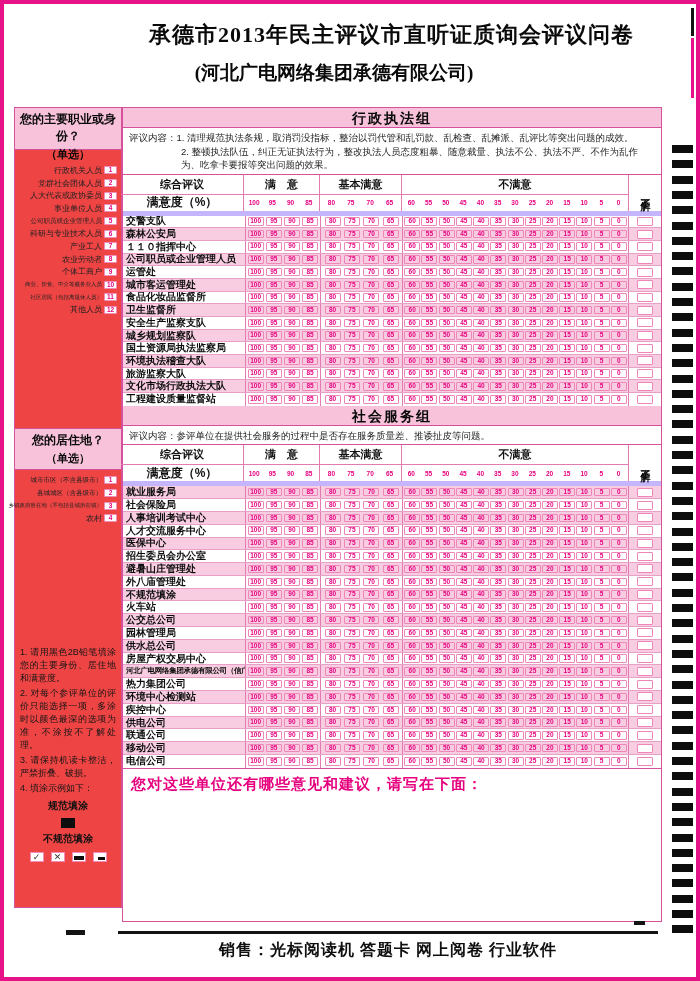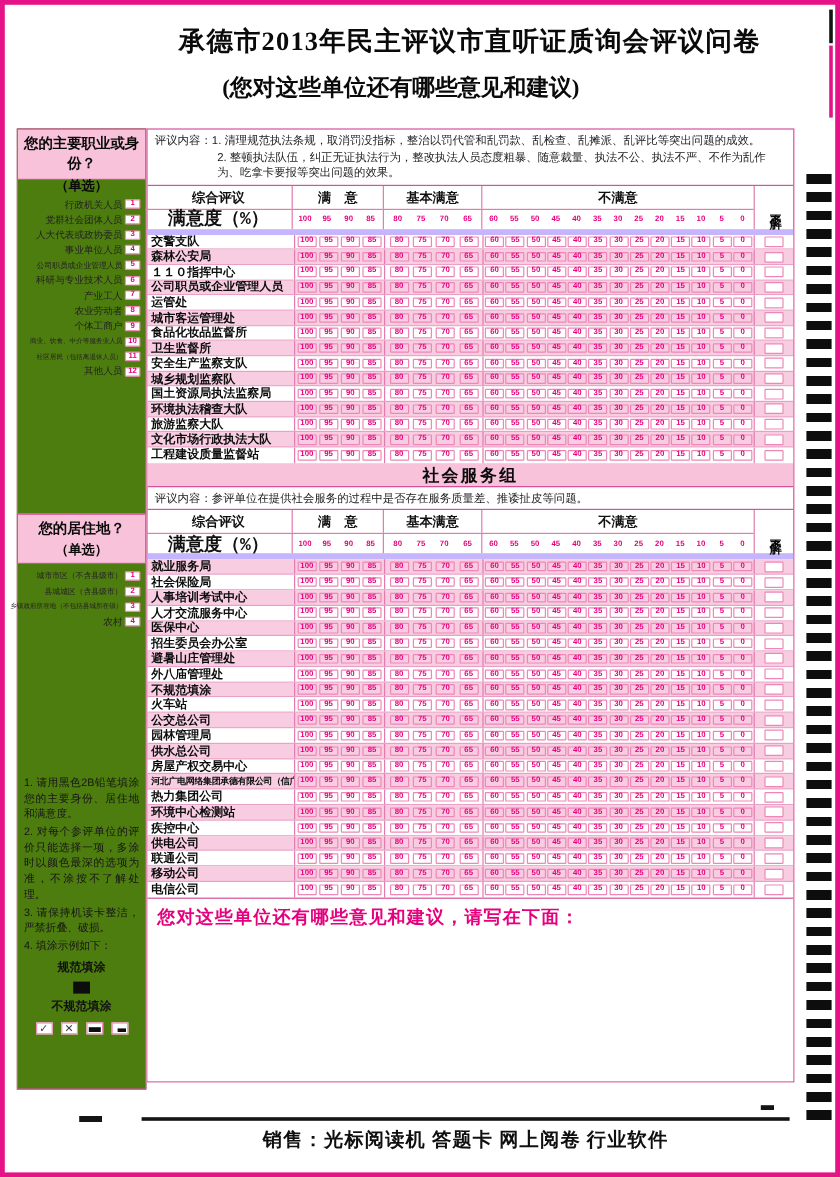--- a/index.html
+++ b/index.html
@@ -9,21 +9,21 @@
     border:4px solid #e61388; overflow:hidden;
     font-family:"Liberation Sans", sans-serif; color:#111;
   }
   
   .title-wrap { position:absolute; top:16px; left:30px; width:600px; text-align:center;
     font-family:"Liberation Serif", serif; font-weight:bold; color:#0a0a0a; }
   .title-line1 { font-size:22px; letter-spacing:1px;text-align:right; }
   .title-line2 { font-size:19px; margin-top:10px; }
   
   .sidebar { position:absolute; left:10px; top:103px; width:108px; height:801px;
-    border:1.5px solid #d6519c; background:#4d7c0f; }
+    border:1.5px solid #d6519c; background:#ef4444; }
   .side-band { position:absolute; left:0; width:100%; background:#f8c3da;
     border-top:1px solid #d6519c; border-bottom:1px solid #d6519c;
     text-align:center; font-weight:bold; color:#0a0a0a; }
   .side-band .t1 { font-size:12px; padding-top:3px; }
   .side-band .t2 { font-size:11px; padding-top:2px; }
   .occ-band { top:0; height:42px; border-top:none; }
   .res-band { top:320px; height:42px; }
   .notes-band { top:508px; height:26px; }
   .notes-band .t1 { font-size:13px; padding-top:4px; }
   .opt-list { position:absolute; left:0; width:100%; }
@@ -52,21 +52,21 @@
   .desc-line { font-size:9.5px; line-height:13.5px; color:#1c1c1c; }
   .desc-line.indent { padding-left:52px; }
   .thead { display:flex; border-bottom:5px solid #c4b5fd;justify-content:flex-end; }
   .thead-left { flex:1 1 auto; }
   .trowA, .trowB { display:flex; }
   .trowA { height:20px; border-bottom:1px solid #e27bb0; }
   .trowB { height:16px; }
   .hcell { display:flex; align-items:center; justify-content:center; border-left:1px solid #e27bb0; }
   .hcell:first-child { border-left:none; }
   .hc-name { width:122px; font-weight:bold; font-size:11px; }
-  .hc-name-b { width:122px; font-weight:bold; font-size:15px;font-family:Liberation Mono, monospace; }
+  .hc-name-b { width:122px; font-weight:bold; font-size:12px; }
   .hc-g { font-weight:bold; font-size:11px; }
   .gvals { display:flex; justify-content:space-evenly; align-items:center; border-left:1px solid #e27bb0; }
   .hnum { width:16px; text-align:center; font-size:6.5px; font-weight:bold; color:#e6007e; }
   .dk-head { width:33px; border-left:1px solid #e27bb0; display:flex; align-items:center; justify-content:center;
     writing-mode:vertical-rl; text-orientation:upright; font-size:10px; font-weight:bold; letter-spacing:1px; color:#0a0a0a; }
   .row { display:flex; border-bottom:1px solid #e8a0c6; background:#fff; }
   .row:last-child { border-bottom:none; }
   .row.pink { background:#f8cde1; }
   .sec0 .row { height:12.7px; }
   .sec1 .row { height:12.8px; }
@@ -94,21 +94,21 @@
   .tr-black-line { position:absolute; right:2px; top:4px; width:3px; height:28px; background:#141414; }
   .tr-pink-line { position:absolute; right:2px; top:34px; width:3px; height:60px; background:#e61388; }
 </style>
 </head>
 <body>
 
 <div class="page">
 
   <div class="title-wrap">
     <div class="title-line1">承德市2013年民主评议市直听证质询会评议问卷</div>
-    <div class="title-line2">(您对这些单位还有哪些意见和建议)</div>
+    <div class="title-line2">(河北广电网络集团承德有限公司)</div>
   </div>
 
   <div class="sidebar">
     <div class="side-band occ-band">
       <div class="t1">您的主要职业或身份？</div>
       <div class="t2">（单选）</div>
     </div>
     <div class="opt-list occ-list">
         <div class="opt-row">
           <div class="opt-label">行政机关人员</div>
@@ -201,20 +201,21 @@
           </div>
         <div class="bad-box">
             <div class="bad-dash"></div>
           </div>
       </div>
     </div>
   </div>
 
   <div class="main">
       <div class="section sec0">
+        <div class="band">行政执法组</div>
         <div class="desc">
           <div class="desc-line">评议内容：1. 清理规范执法条规，取消罚没指标，整治以罚代管和乱罚款、乱检查、乱摊派、乱评比等突出问题的成效。</div>
           <div class="desc-line indent">2. 整顿执法队伍，纠正无证执法行为，整改执法人员态度粗暴、随意裁量、执法不公、执法不严、不作为乱作为、吃拿卡要报等突出问题的效果。</div>
         </div>
         <div class="thead">
           <div class="thead-left">
             <div class="trowA">
               <div class="hcell hc-name">综合评议</div>
               <div class="hcell hc-g w-g0">满　意</div>
               <div class="hcell hc-g w-g1">基本满意</div>

